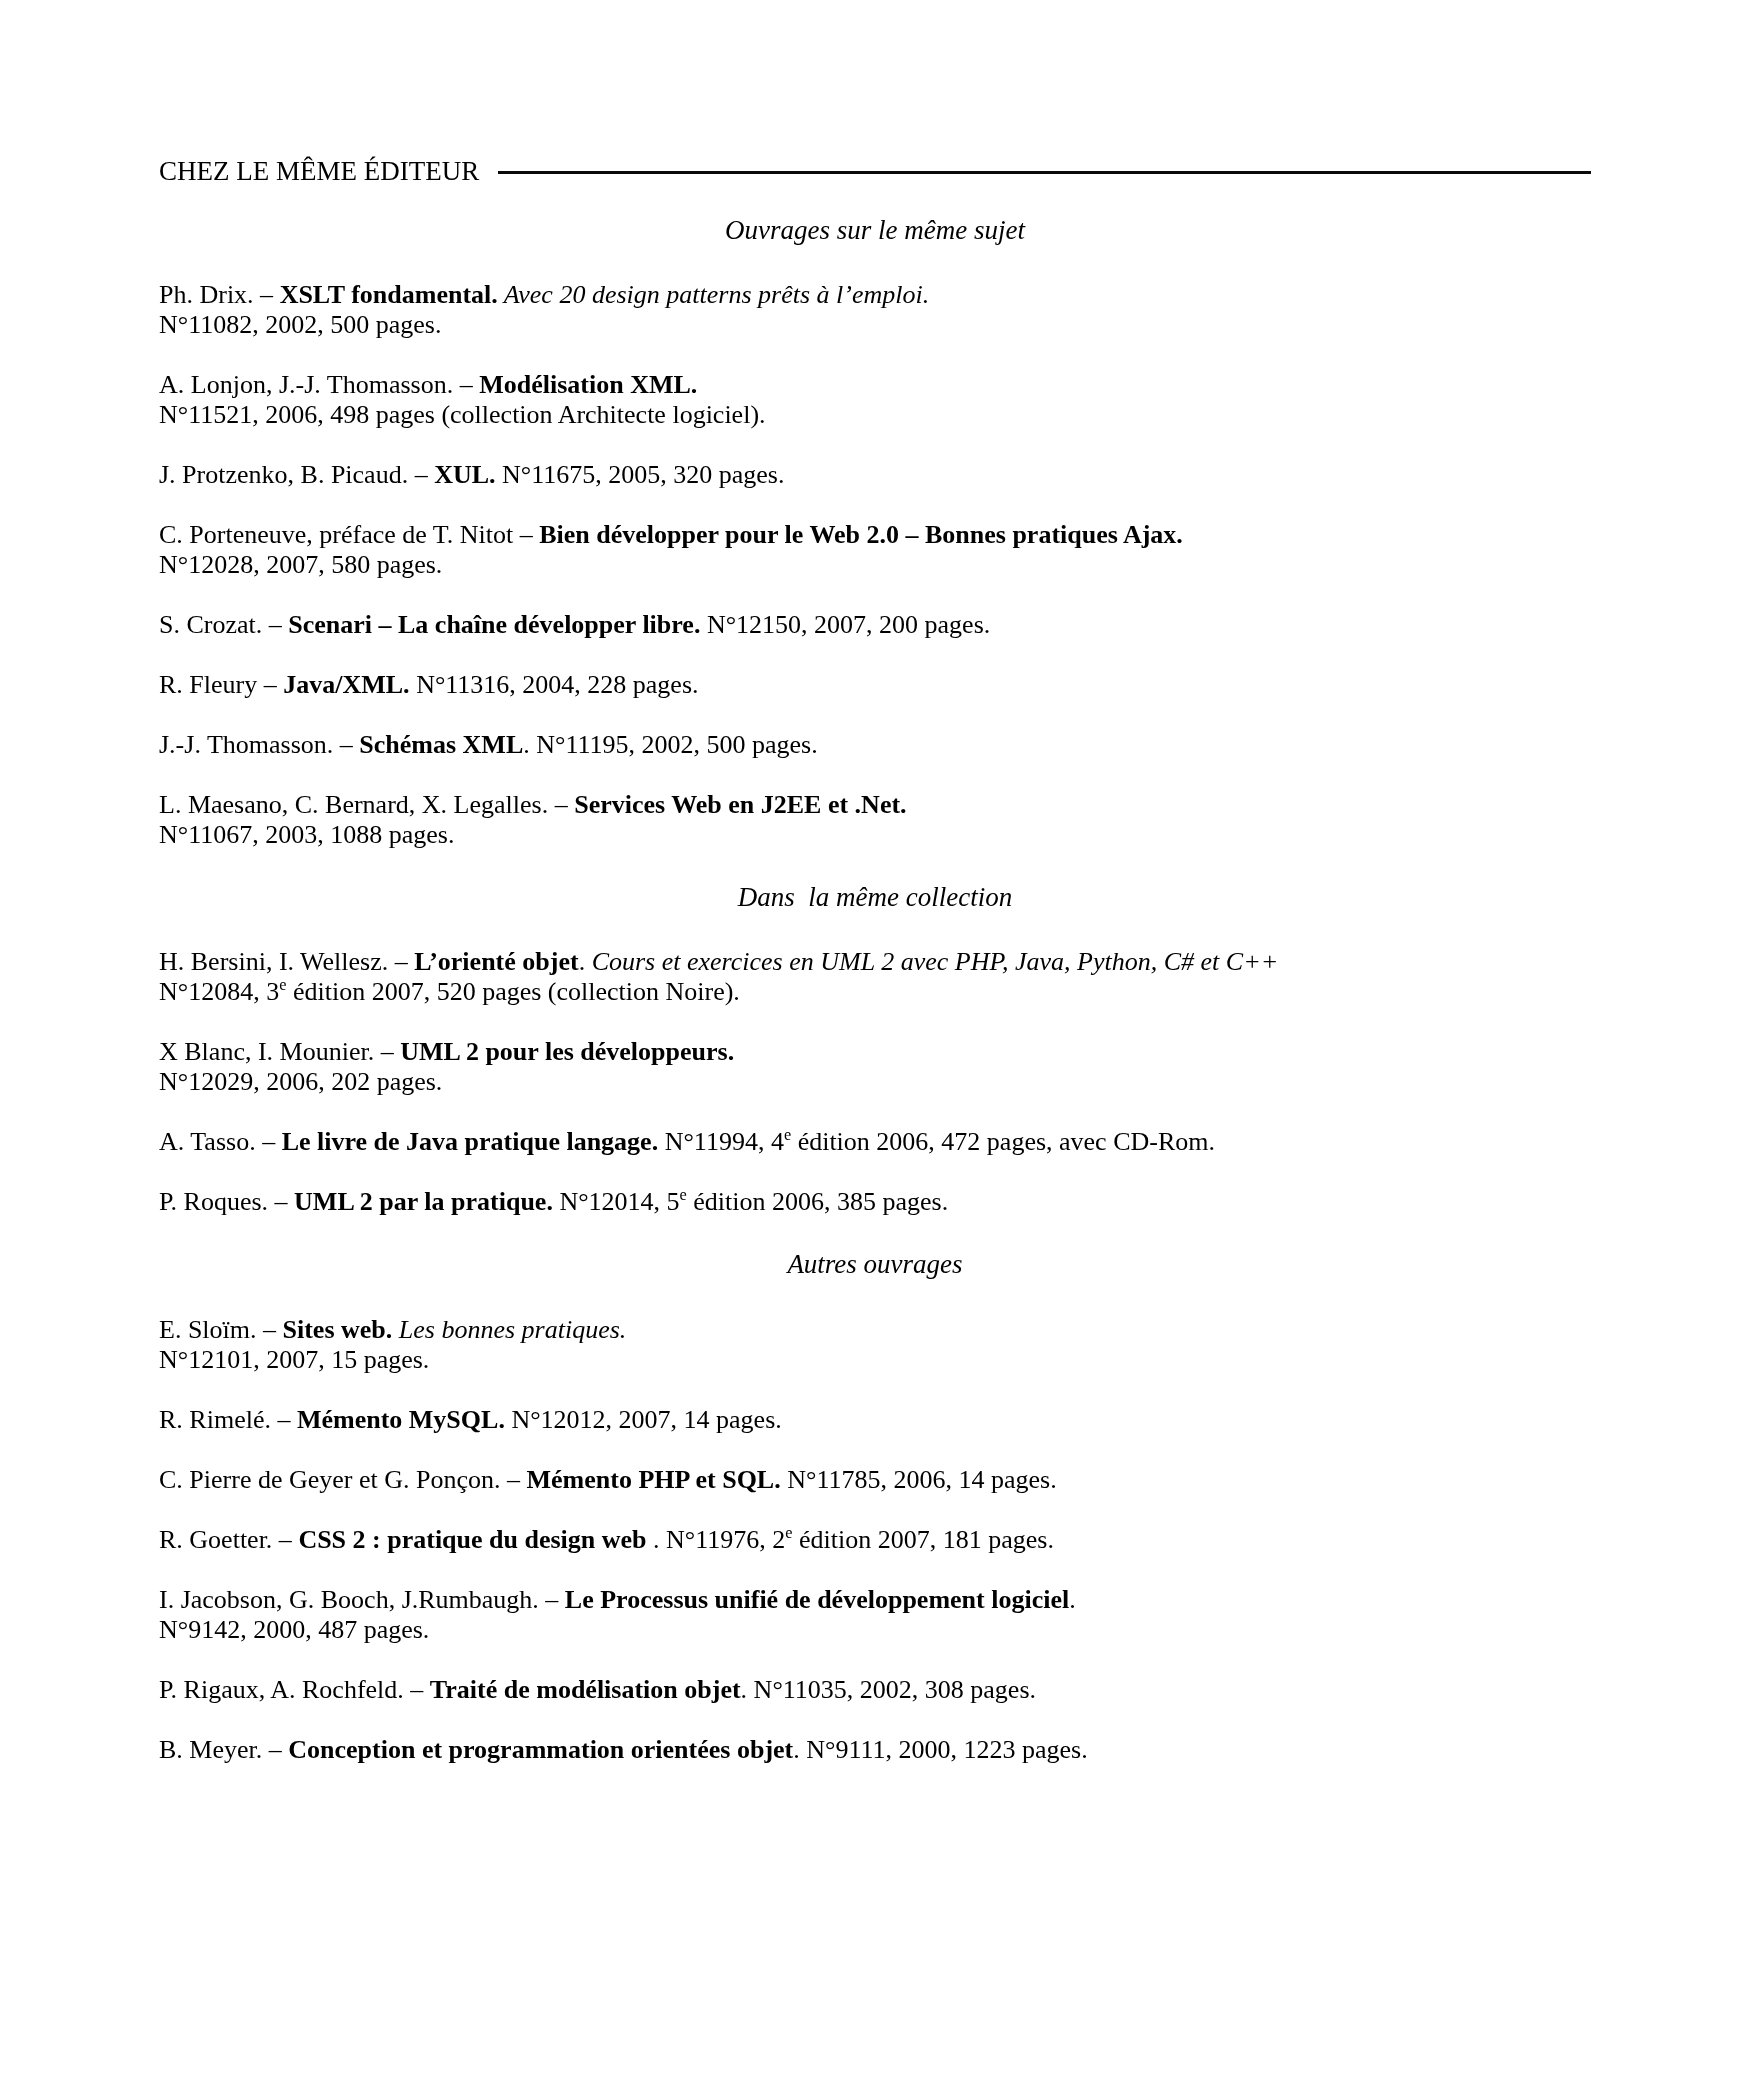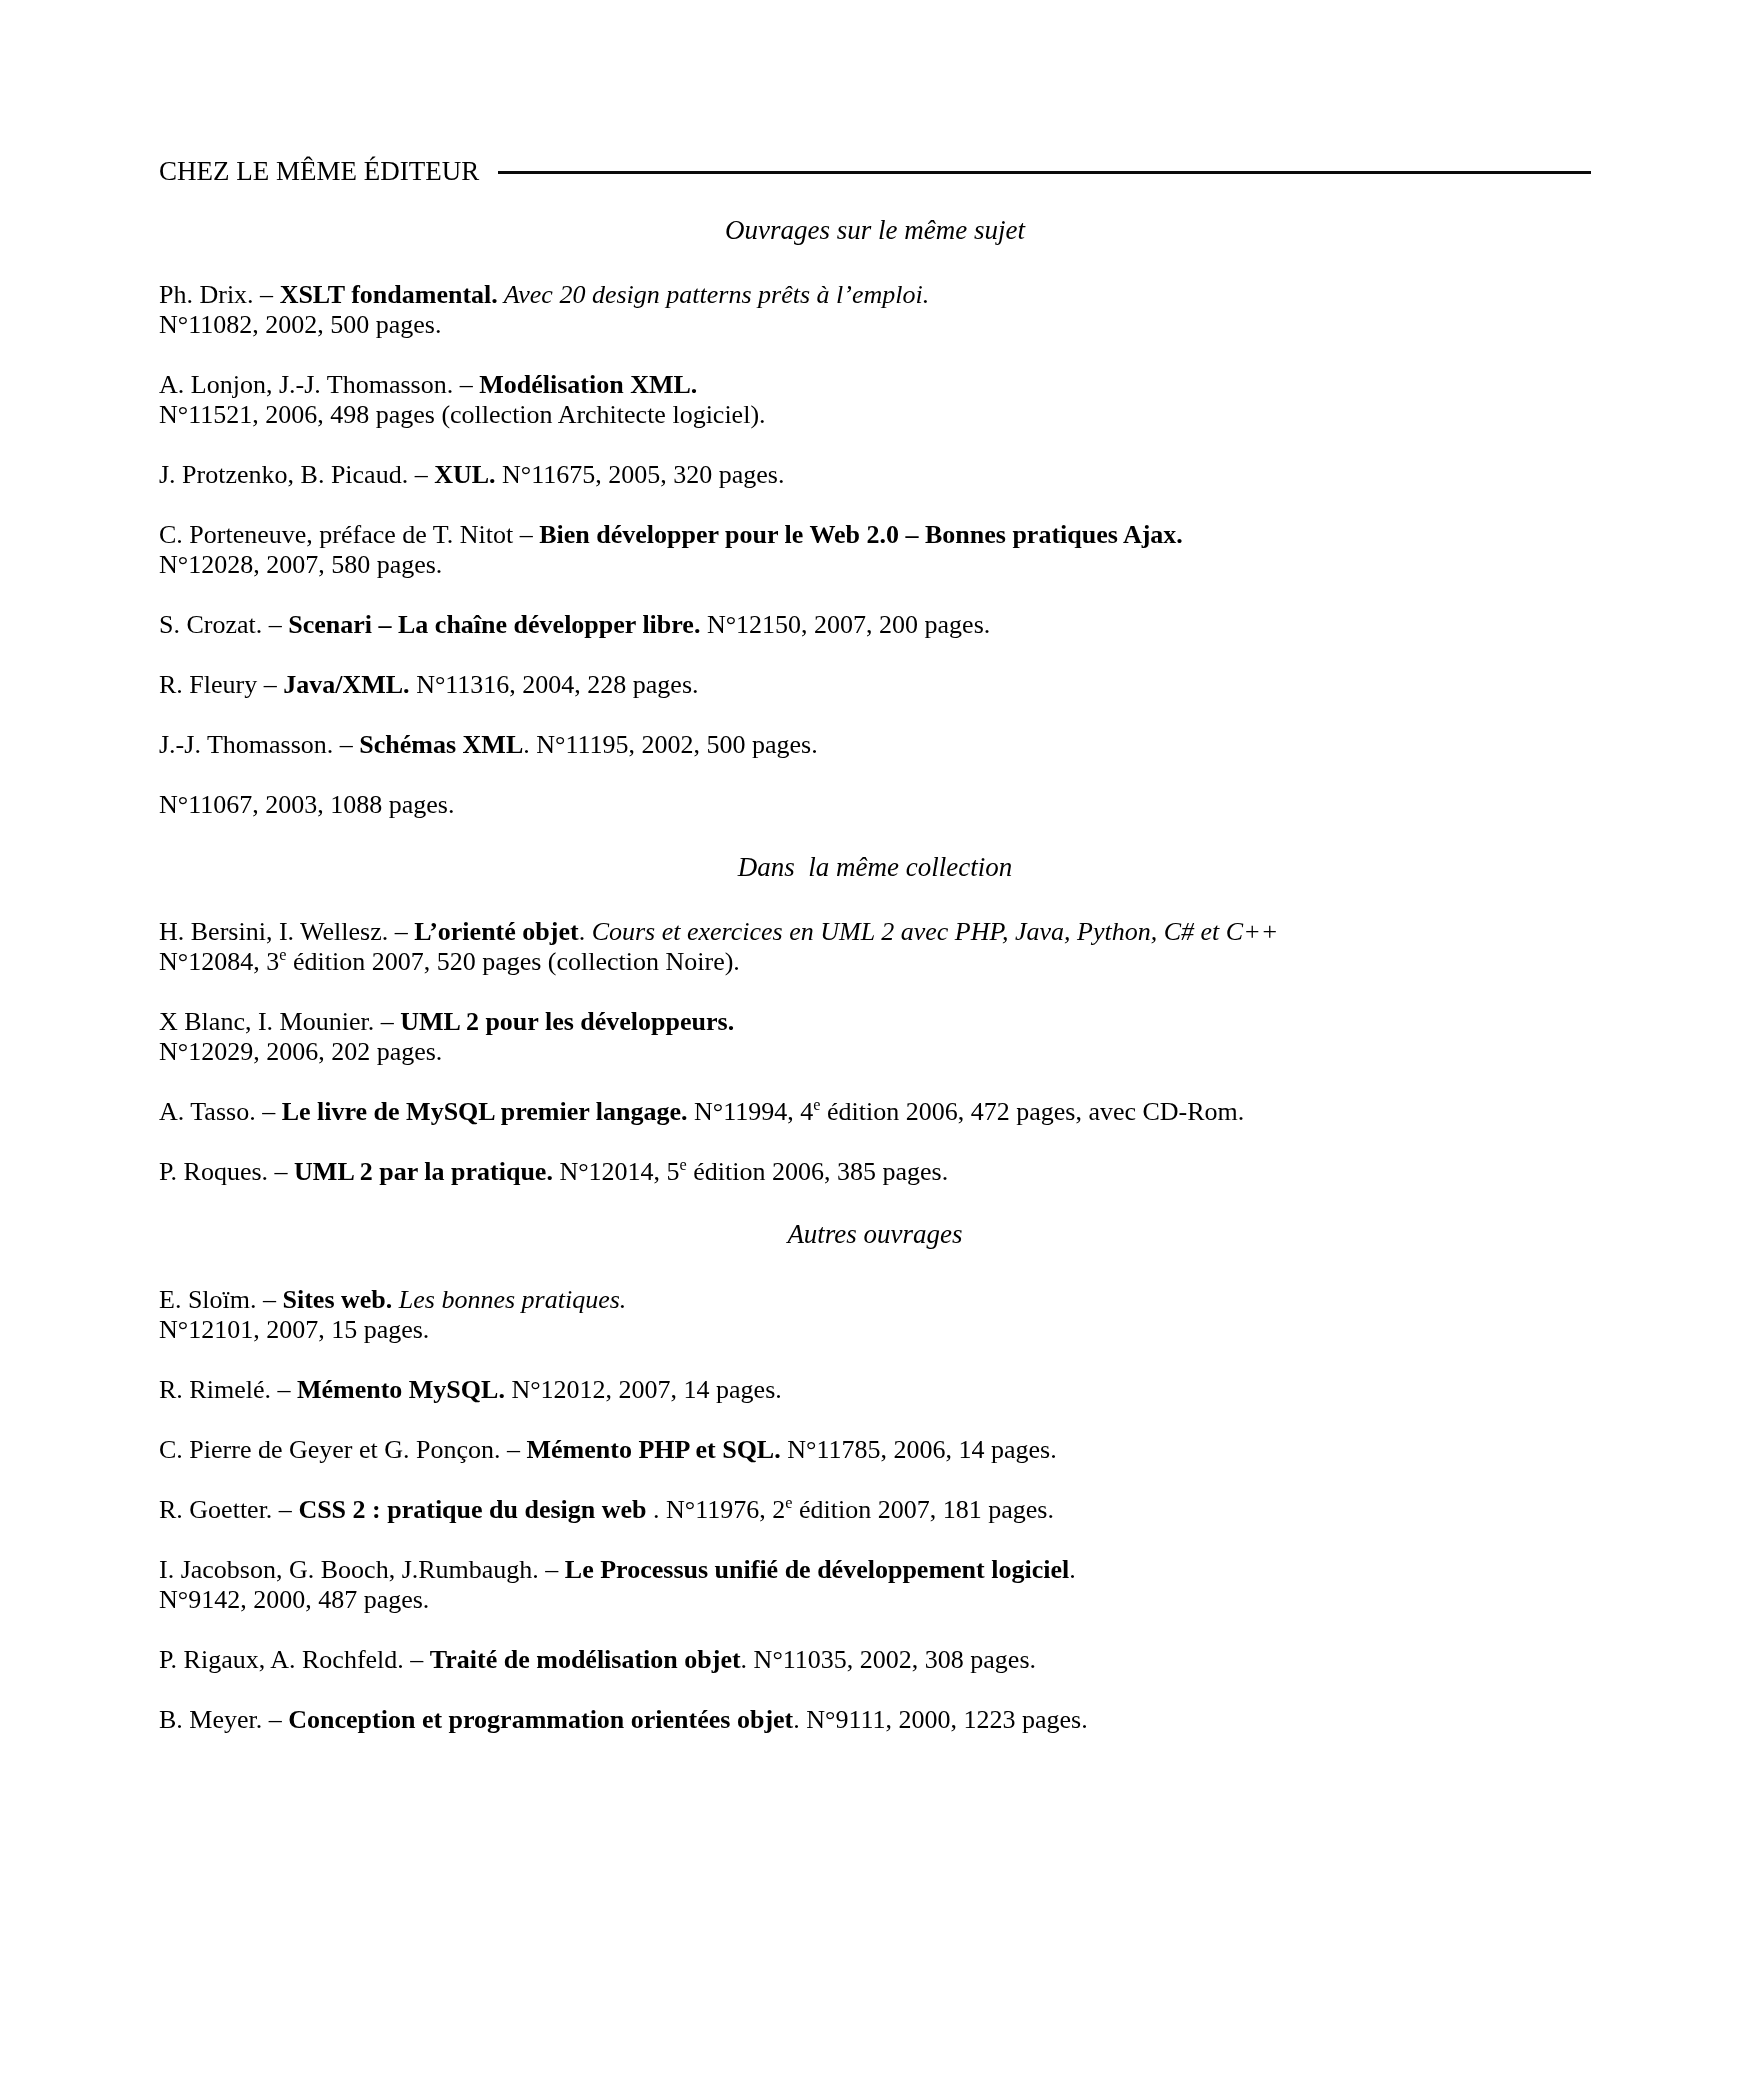--- a/index.html
+++ b/index.html
@@ -100,36 +100,37 @@
         <div class="entry">
           <div class="entry-line"><span class="r">S. Crozat. – </span><span class="b">Scenari – La chaîne développer libre.</span><span class="r"> N°12150, 2007, 200 pages.</span></div>
         </div>
         <div class="entry">
           <div class="entry-line"><span class="r">R. Fleury – </span><span class="b">Java/XML.</span><span class="r"> N°11316, 2004, 228 pages.</span></div>
         </div>
         <div class="entry">
           <div class="entry-line"><span class="r">J.-J. Thomasson. – </span><span class="b">Schémas XML</span><span class="r">. N°11195, 2002, 500 pages.</span></div>
         </div>
         <div class="entry">
+          <div class="entry-line"><span class="r">L. Maesano, C. Bernard, X. Legalles. – </span><span class="b">Services Web en J2EE et .Net.</span></div>
           <div class="entry-line"><span class="r">N°11067, 2003, 1088 pages.</span></div>
         </div>
         <div class="section-title">
           <span>Dans&nbsp; la même collection</span>
           <span class="rule rule-thin"></span>
         </div>
         <div class="entry">
           <div class="entry-line"><span class="r">H. Bersini, I. Wellesz. – </span><span class="b">L’orienté objet</span><span class="r">. </span><span class="i">Cours et exercices en UML 2 avec PHP, Java, Python, C# et C++</span></div>
           <div class="entry-line"><span class="r">N°12084, 3</span><span class="s">e</span><span class="r"> édition 2007, 520 pages (collection Noire).</span></div>
         </div>
         <div class="entry">
           <div class="entry-line"><span class="r">X Blanc, I. Mounier. – </span><span class="b">UML 2 pour les développeurs.</span></div>
           <div class="entry-line"><span class="r">N°12029, 2006, 202 pages.</span></div>
         </div>
         <div class="entry">
-          <div class="entry-line"><span class="r">A. Tasso. – </span><span class="b">Le livre de MySQL premier langage.</span><span class="r"> N°11994, 4</span><span class="s">e</span><span class="r"> édition 2006, 472 pages, avec CD-Rom.</span></div>
+          <div class="entry-line"><span class="r">A. Tasso. – </span><span class="b">Le livre de Java pratique langage.</span><span class="r"> N°11994, 4</span><span class="s">e</span><span class="r"> édition 2006, 472 pages, avec CD-Rom.</span></div>
         </div>
         <div class="entry">
           <div class="entry-line"><span class="r">P. Roques. – </span><span class="b">UML 2 par la pratique.</span><span class="r"> N°12014, 5</span><span class="s">e</span><span class="r"> édition 2006, 385 pages.</span></div>
         </div>
         <div class="section-title">
           <span>Autres ouvrages</span>
           <span class="rule rule-thin"></span>
         </div>
         <div class="entry">
           <div class="entry-line"><span class="r">E. Sloïm. – </span><span class="b">Sites web.</span><span class="i"> Les bonnes pratiques.</span></div>

